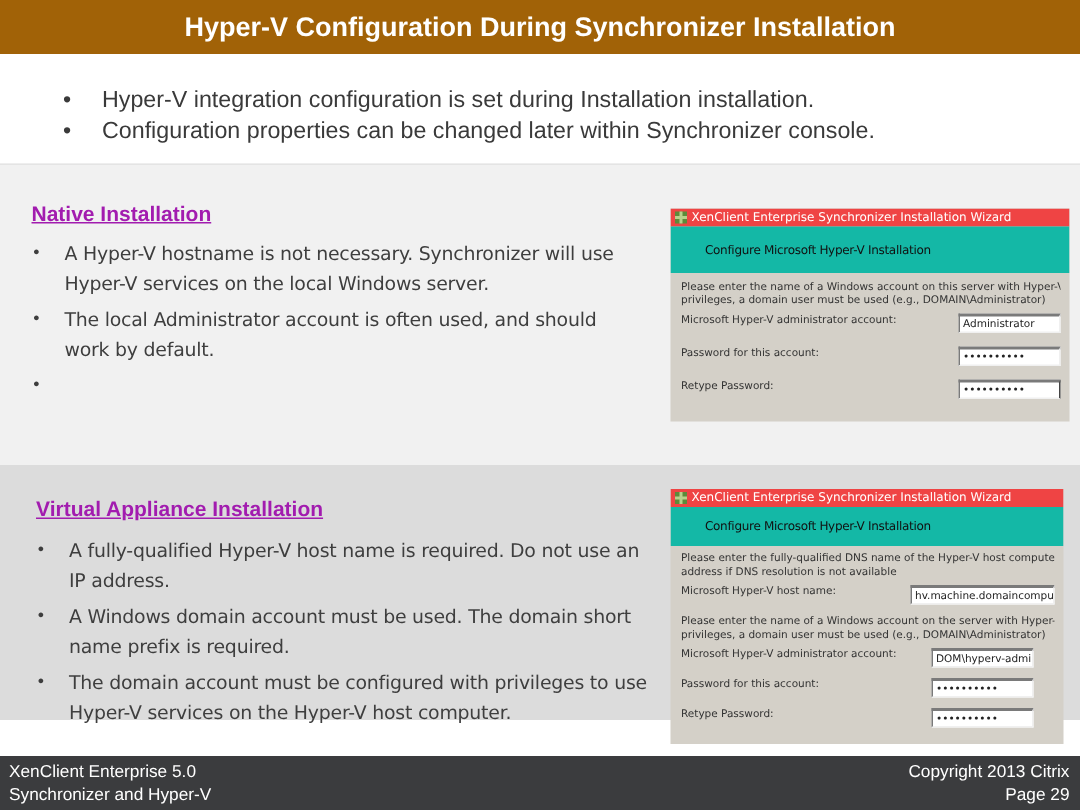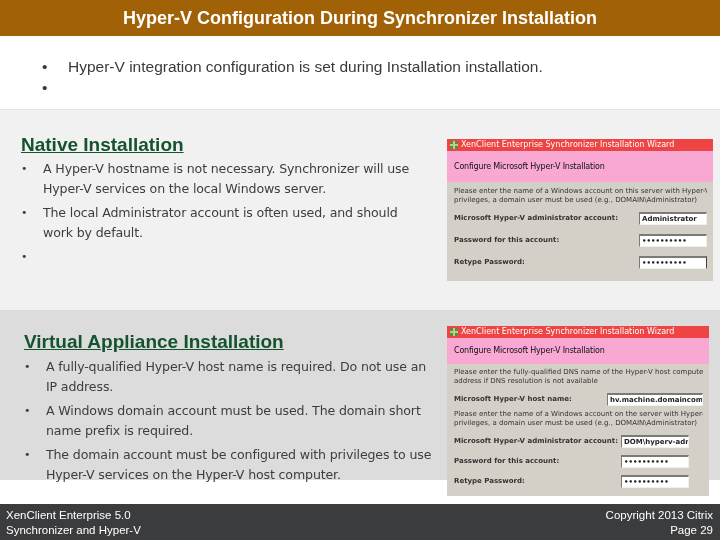--- a/index.html
+++ b/index.html
@@ -25,21 +25,21 @@
     .intro li .dot { position: absolute; left: 0; top: 0; }
 
     .panel {
       position: absolute; left: 0; width: 720px;
     }
     .panel-native { top: 109px; height: 201px; background: #f1f1f1; border-top: 1px solid #e4e4e4; }
     .panel-virtual { top: 310px; height: 170px; background: #dcdcdc; }
 
     .section-title {
       position: absolute; font-family: "Liberation Sans", sans-serif;
-      font-weight: bold; font-size: 19px; color: #14532d; text-decoration: underline; text-align: right;
+      font-weight: bold; font-size: 14px; color: #a21caf; text-decoration: underline; text-align: right;
     }
     .panel-native .section-title { left: 21px; top: 24px; }
     .panel-virtual .section-title { left: 24px; top: 21px; }
 
     .bullets { list-style: none; position: absolute; }
     .panel-native .bullets { left: 21px; top: 49px; width: 410px; }
     .panel-virtual .bullets { left: 24px; top: 47px; width: 410px; }
     .bullets li {
       position: relative; padding-left: 22px; font-family: "DejaVu Sans", sans-serif;
       font-size: 12.6px; line-height: 19.5px; color: #3e3e3e; margin-bottom: 5px;
@@ -64,27 +64,27 @@
       display: inline-block; width: 8px; height: 8px; margin-right: 3px;
       background: #5e8a3a; position: relative;
     }
     .wiz-icon::before, .wiz-icon::after {
       content: ""; position: absolute; background: #b9d08c;
     }
     .wiz-icon::before { left: 3px; top: 0; width: 2px; height: 8px; }
     .wiz-icon::after { left: 0; top: 3px; width: 8px; height: 2px; }
 
     .wiz-header {
-      background: #f9a8d4; height: 31px; font-size: 8px; font-weight: bold;
-      color: #111; padding-left: 7px; padding-top: 11px; white-space: nowrap;
+      background: #14b8a6; height: 31px; font-size: 8px; font-weight: bold;
+      color: #111; padding-left: 23px; padding-top: 11px; white-space: nowrap;
     }
     .wiz-header span { font-weight: normal; letter-spacing: -0.2px; }
     .wiz-body { padding: 5px 6px 0 7px; font-size: 7px; color: #333; }
     .wiz-desc { line-height: 9px; white-space: nowrap; overflow: hidden; margin-bottom: 4px; }
-    .wiz-row { display: flex; align-items: center; justify-content: space-between; height: 18px; margin-bottom: 4px; font-weight: bold; }
+    .wiz-row { display: flex; align-items: flex-start; justify-content: space-between; height: 18px; margin-bottom: 4px; }
     .wiz-row .lbl { white-space: nowrap; color: #333; }
     .wiz-input {
       width: 68px; height: 13px; background: #ffffff; font-size: 7px; color: #222;
       border-top: 2px solid #7a7a7a; border-left: 1px solid #7a7a7a;
       border-right: 1px solid #f0f0f0; border-bottom: 1px solid #f0f0f0;
       padding-left: 2px; line-height: 11px; white-space: nowrap; overflow: hidden;
     }
     .wiz-input.wide { width: 96px; }
     .wiz-input.active { border-right: 1px solid #444; }
 
@@ -97,21 +97,21 @@
     .footer-right { position: absolute; right: 7px; top: 4px; text-align: right; }
   </style>
 </head>
 <body>
 
 <div class="title-bar">Hyper-V Configuration During Synchronizer Installation</div>
 
 <div class="intro">
   <ul>
     <li><span class="dot">•</span><span>Hyper-V integration configuration is set during Installation installation.</span></li>
-    <li><span class="dot">•</span></li>
+    <li><span class="dot">•</span><span>Configuration properties can be changed later within Synchronizer console.</span></li>
   </ul>
 </div>
 
 <div class="panel panel-native">
   <div class="section-title">Native Installation</div>
   <ul class="bullets">
     <li><span class="dot">•</span><span>A Hyper-V hostname is not necessary.  Synchronizer will use Hyper-V services on the local Windows server.</span></li>
     <li><span class="dot">•</span><span>The local Administrator account is often used, and should work by default.</span></li>
     <li><span class="dot">•</span></li>
   </ul>

